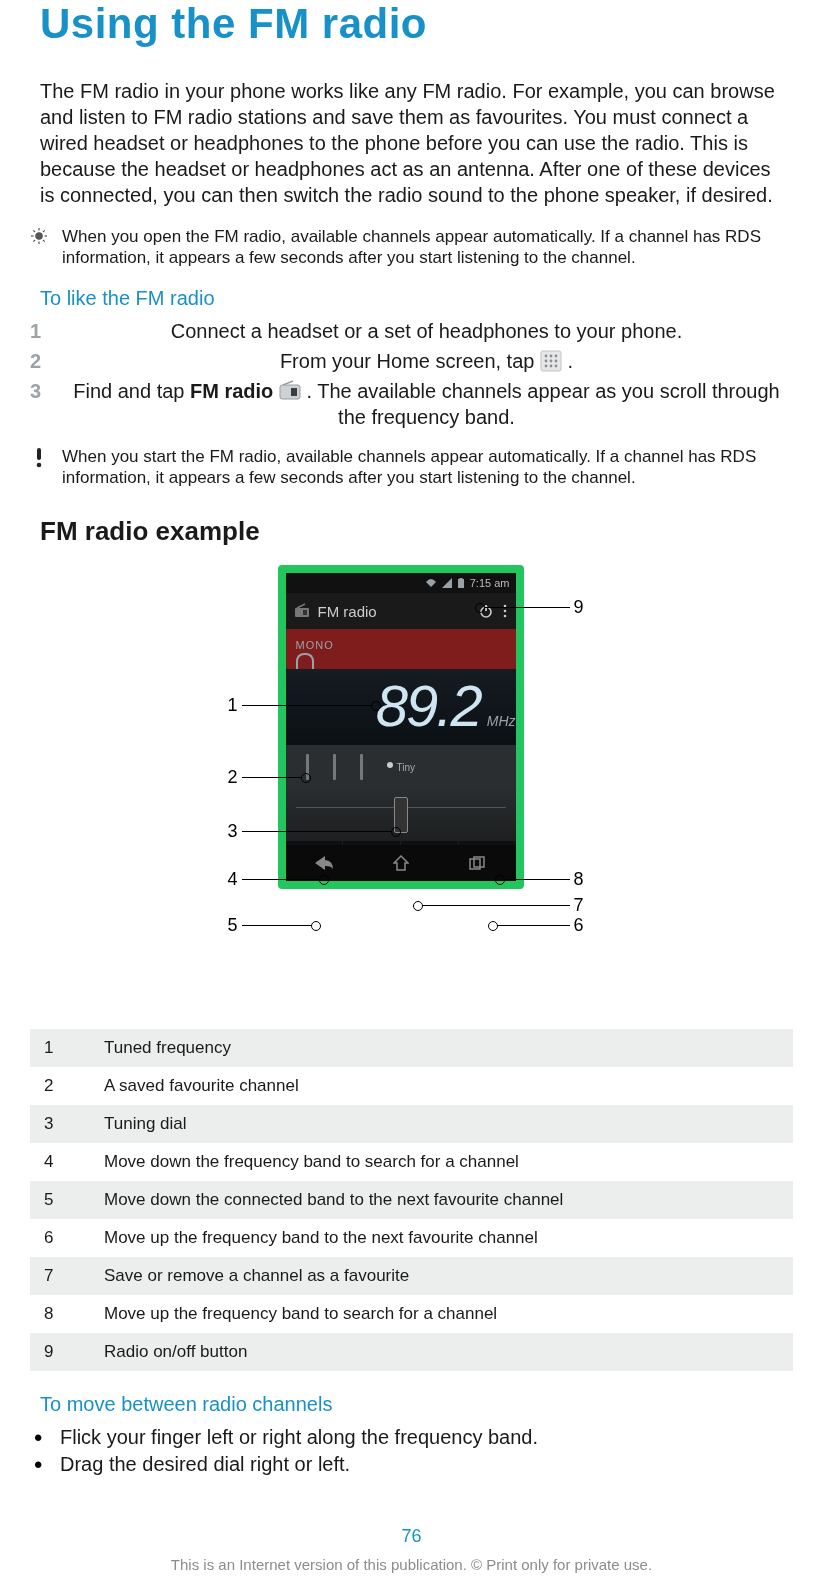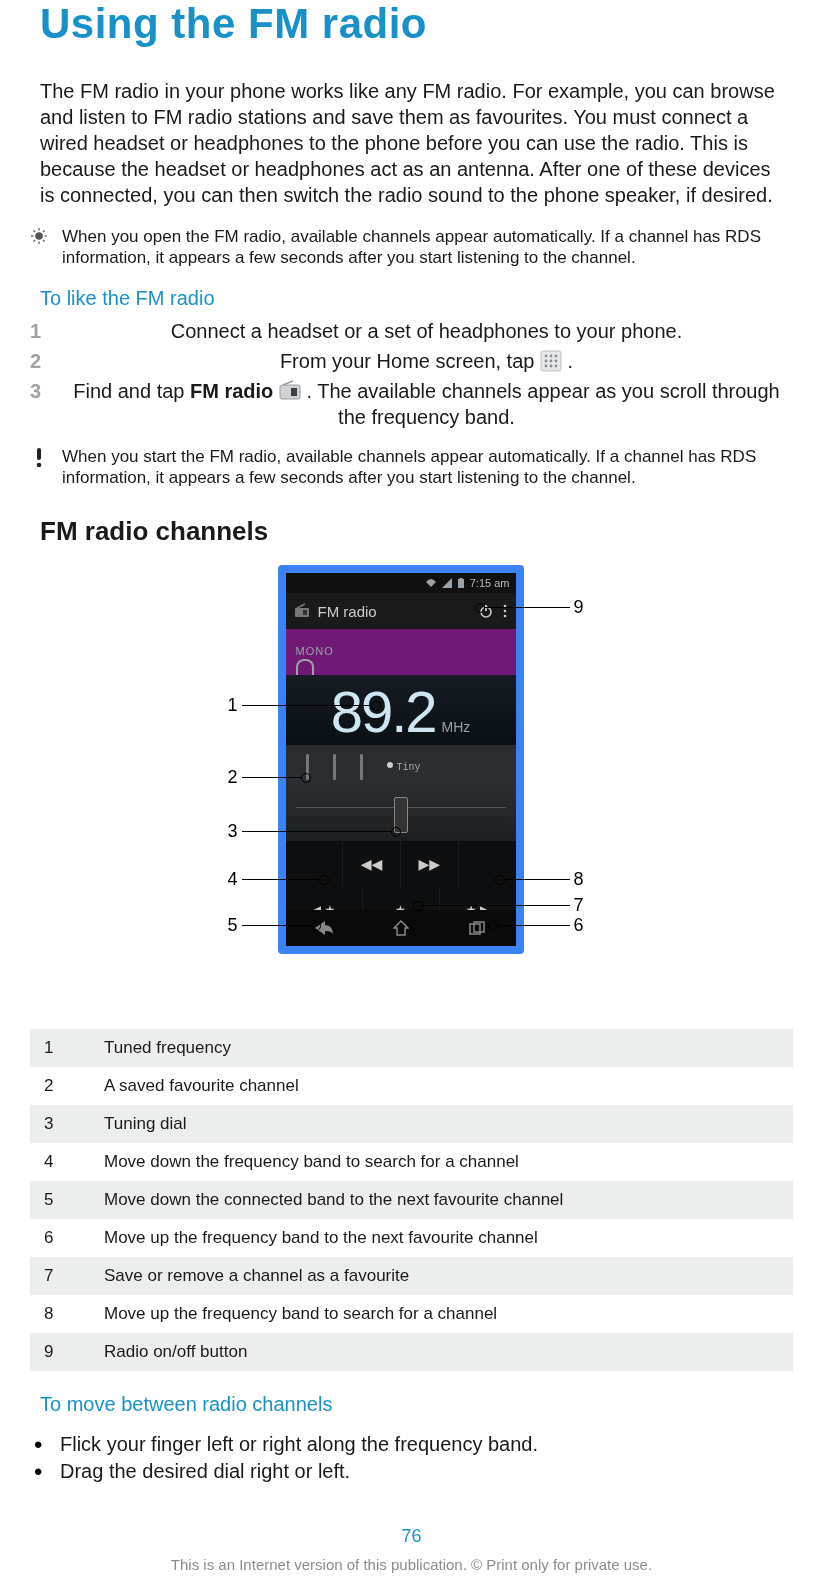--- a/index.html
+++ b/index.html
@@ -91,23 +91,23 @@
     margin:0 0 14px 0;
   }
   .diagram-inner{
     position:relative;
     width:560px;
     height:450px;
   }
   .phone{
     position:absolute;
     left:146px; top:0;
-    width:246px; height:389px;
-    background:#701a75;
-    border:8px solid #3b82f6;
+    width:246px; height:324px;
+    background:#7f1d1d;
+    border:8px solid #22c55e;
     border-radius:4px;
     box-sizing:border-box;
     color:#e6e6e6;
     overflow:hidden;
   }
   .statusbar{
     height:20px;
     display:flex;
     justify-content:flex-end;
     align-items:center;
@@ -122,36 +122,37 @@
     background:#1a1a1a;
     display:flex;
     align-items:center;
     padding:0 8px;
     gap:8px;
     font-size:15px;
     color:#ccc;
   }
   .appbar .spacer{flex:1;}
   .mono{
-    padding:16px 10px 0 10px;
+    padding:10px 10px 0 10px;
     font-size:11px;
     color:#9aa2a8;
     letter-spacing:1px;
   }
   .headphone-icon{
     width:14px;height:14px;
     border:2px solid #9aa2a8;
     border-bottom:none;
     border-radius:8px 8px 0 0;
     margin:2px 10px 0 10px;
   }
   .freq{
-    text-align:center;
-    padding:8px 0 4px 0;
+    text-align:right;
+    padding:8px 0 10px 0;
     background:linear-gradient(#151c22,#0b1014);
+    font-style:italic;
   }
   .freq .big{
     font-size:58px;
     font-weight:300;
     color:#cfe6f2;
     letter-spacing:-2px;
     line-height:1;
     display:inline-block;
   }
   .freq .mhz{
@@ -233,21 +234,21 @@
   table.overview{
     width:100%;
     border-collapse:collapse;
     font-size:17px;
     margin-bottom:22px;
   }
   table.overview tr:nth-child(odd){background:var(--row-alt);}
   table.overview td{padding:9px 10px;}
   table.overview td:first-child{width:40px;padding-left:14px;}
   
-  ul.bullets{list-style:none;margin:15px 0 0 0;padding:0;}
+  ul.bullets{list-style:none;margin:8px 0 0 0;padding:0;}
   ul.bullets>li{
     position:relative;
     padding:2px 0 2px 30px;
     font-size:20px;
   }
   ul.bullets>li::before{
     content:"•";
     position:absolute;left:4px;top:0;
     font-size:24px;color:#000;
   }
@@ -329,21 +330,21 @@
 <div class="note">
   <span class="icon">
     <svg width="10" height="20" viewBox="0 0 10 20">
         <rect x="3" y="0" width="4" height="12" rx="2" fill="#222"></rect>
         <circle cx="5" cy="17" r="2.3" fill="#222"></circle>
       </svg>
   </span>
   <span>When you start the FM radio, available channels appear automatically. If a channel has RDS information, it appears a few seconds after you start listening to the channel.</span>
 </div>
 
-<div class="section-title">FM radio channels</div>
+<div class="section-title">FM radio example</div>
 
 <div class="diagram">
   <div class="diagram-inner">
 
     <div class="phone">
       <div class="statusbar">
         <svg width="10" height="10" viewBox="0 0 10 10">
             <path d="M0 4 Q5 -2 10 4 L5 9 Z" fill="#9aa2a8"></path>
           </svg>
         <svg width="10" height="10" viewBox="0 0 10 10">
@@ -375,21 +376,21 @@
       </div>
       <div class="mono">MONO</div>
       <div class="headphone-icon"></div>
       <div class="freq">
         <span class="big">89.2</span><span class="mhz">MHz</span>
       </div>
       <div class="band">
         <span class="tick"></span>
           <span class="tick"></span>
           <span class="tick"></span>
-        <span style="display:flex;align-items:flex-start;gap:4px;font-family:Liberation Mono, monospace;">
+        <span style="display:flex;align-items:flex-start;gap:4px;">
             <span class="dot"></span>
             <span class="label">Tiny</span>
           </span>
       </div>
       <div class="dial">
         <div class="scale"></div>
           <div class="knob"></div>
       </div>
       <div class="controls">
         <div></div>

